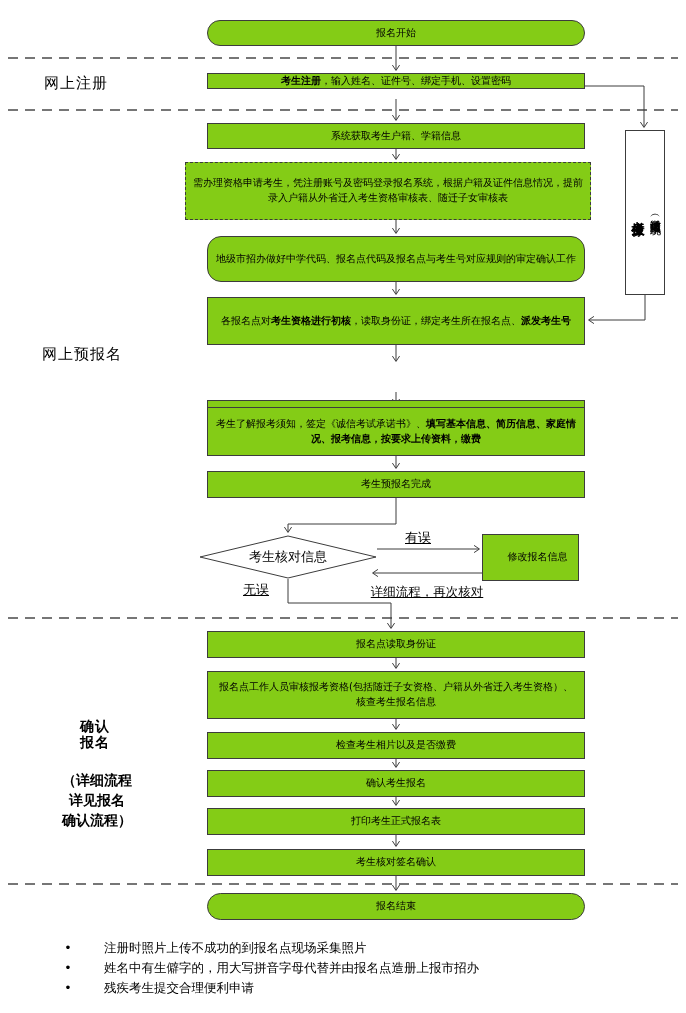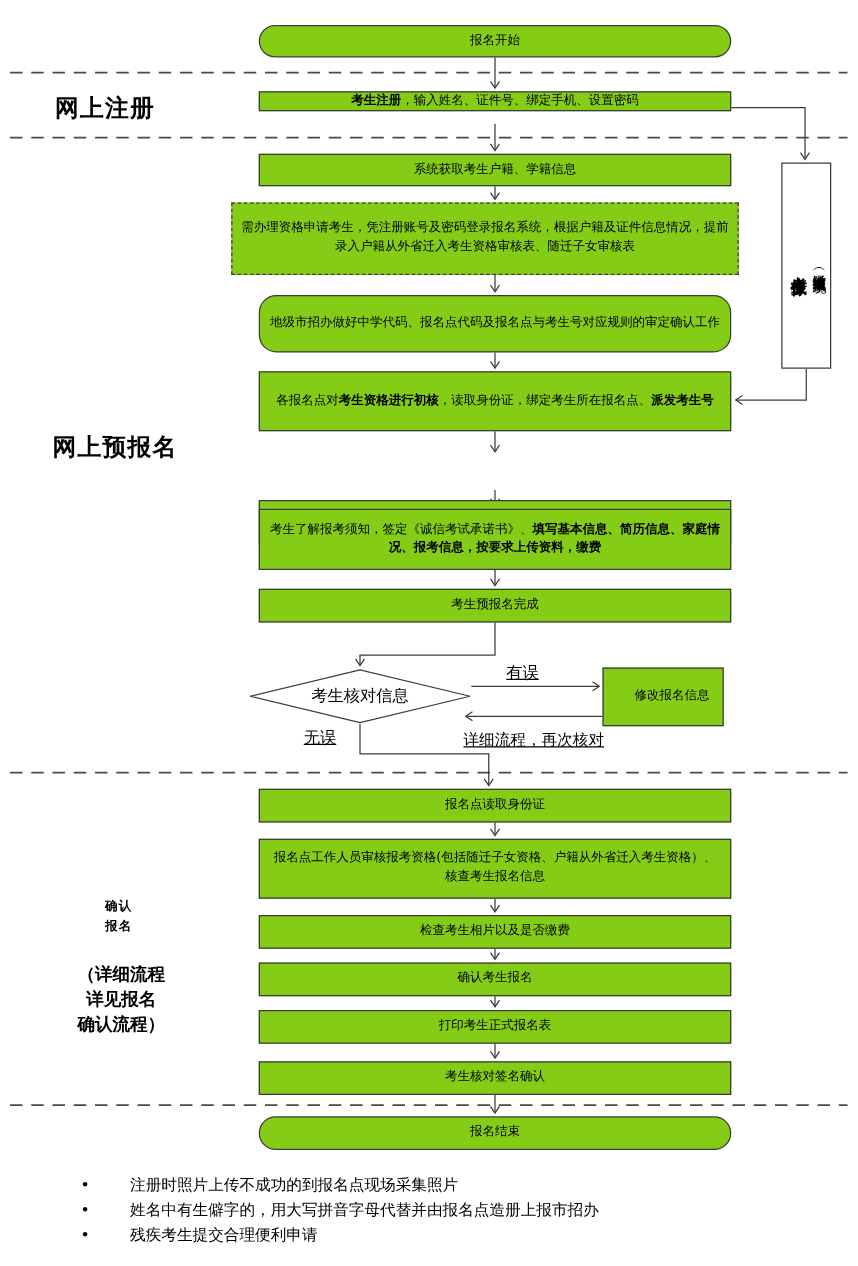--- a/index.html
+++ b/index.html
@@ -28,29 +28,29 @@
     justify-content: center;
     text-align: center;
     font-size: 10px;
     line-height: 1.48;
     padding: 2px 7px;
   }
   .rounded { border-radius: 14px; }
   .dashed-border { border: 1px dashed #3c3c3c; }
   .lane-label {
     position: absolute;
-    font-weight: bold;
-    font-size: 19px;
+    font-weight: normal;
+    font-size: 15px;
     letter-spacing: 1px;
     white-space: nowrap;
   }
   .lane-label-multi {
     position: absolute;
     font-weight: bold;
-    font-size: 10px;
+    font-size: 14px;
     text-align: center;
     line-height: 16px;
     letter-spacing: 1px;
   }
   .lane-note {
     position: absolute;
     font-weight: bold;
     font-size: 14px;
     text-align: center;
     line-height: 20px;

